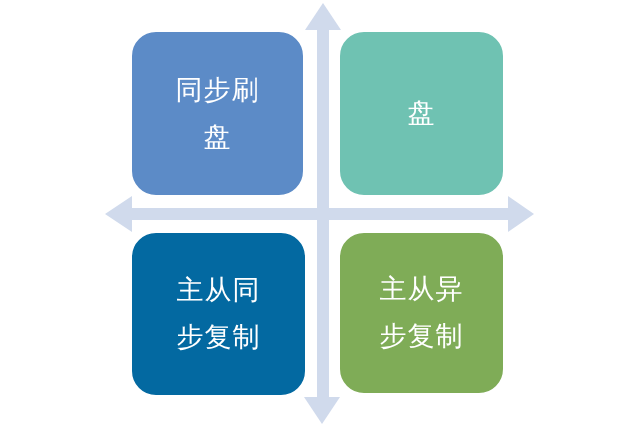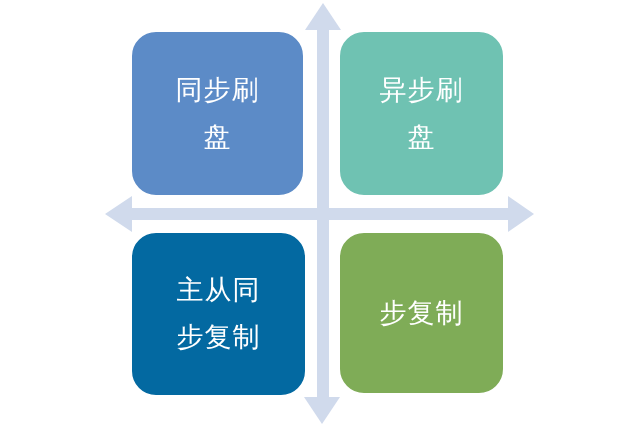--- a/index.html
+++ b/index.html
@@ -62,26 +62,26 @@
       <polygon points="508,196 508,232 534,214" fill="#d0daec"></polygon>
     </g>
   </svg>
 
   <div class="quadrant q-tl" style="background: rgb(92, 139, 199);">
     <span class="line">同步刷</span>
     <span class="line">盘</span>
   </div>
 
   <div class="quadrant q-tr" style="background: rgb(111, 194, 178);">
-    <span class="line">异步刷</span>
     <span class="line">盘</span>
   </div>
 
   <div class="quadrant q-bl" style="background: #0369a1;">
     <span class="line">主从同</span>
     <span class="line">步复制</span>
   </div>
 
   <div class="quadrant q-br" style="background: rgb(127, 172, 87);">
+    <span class="line">主从异</span>
     <span class="line">步复制</span>
   </div>
 
 </div>
 
 </body></html>

